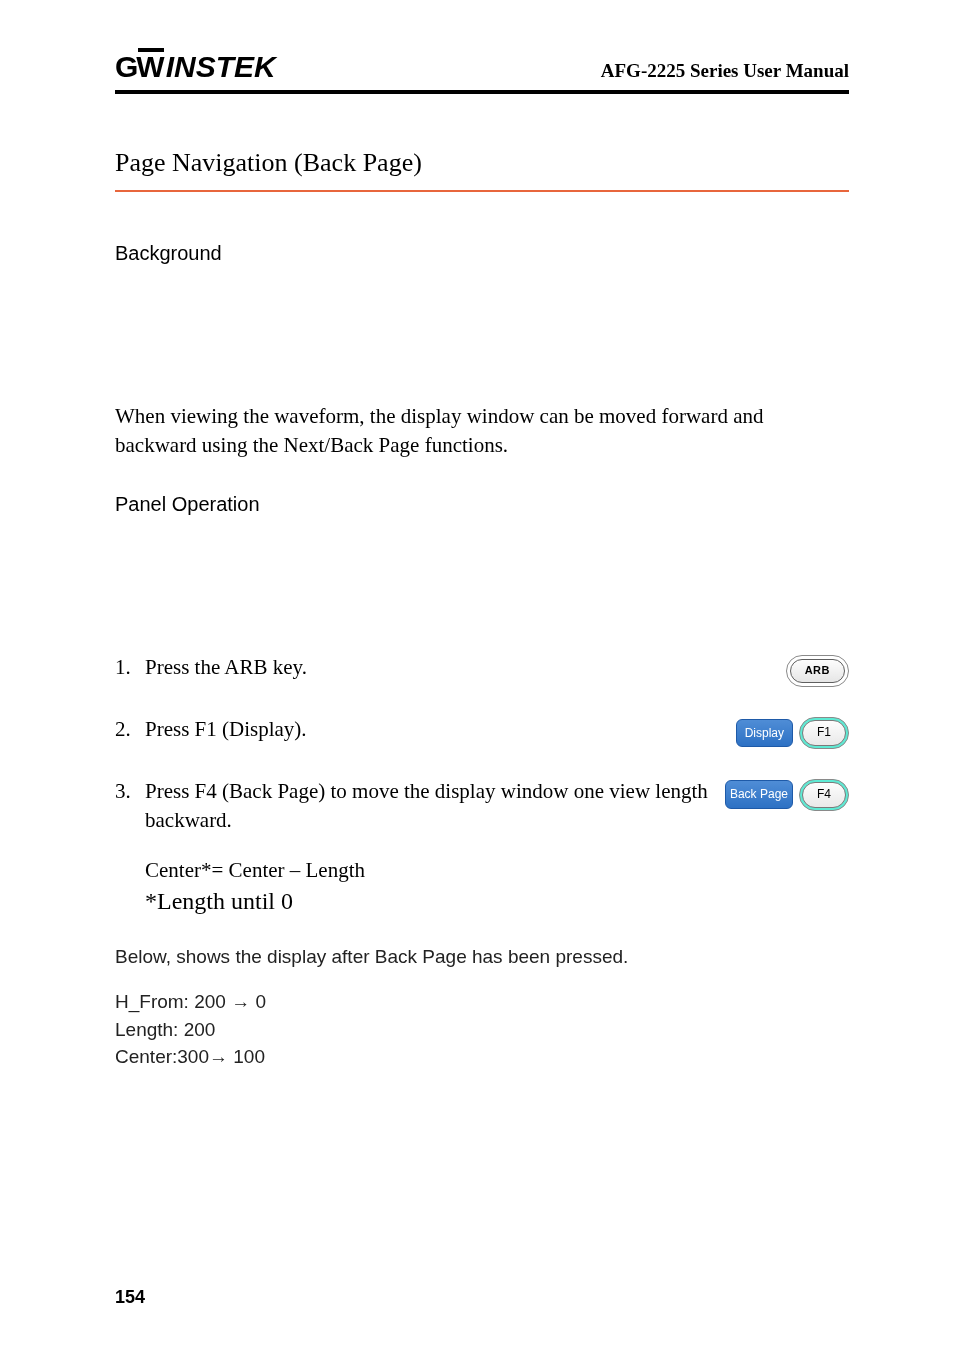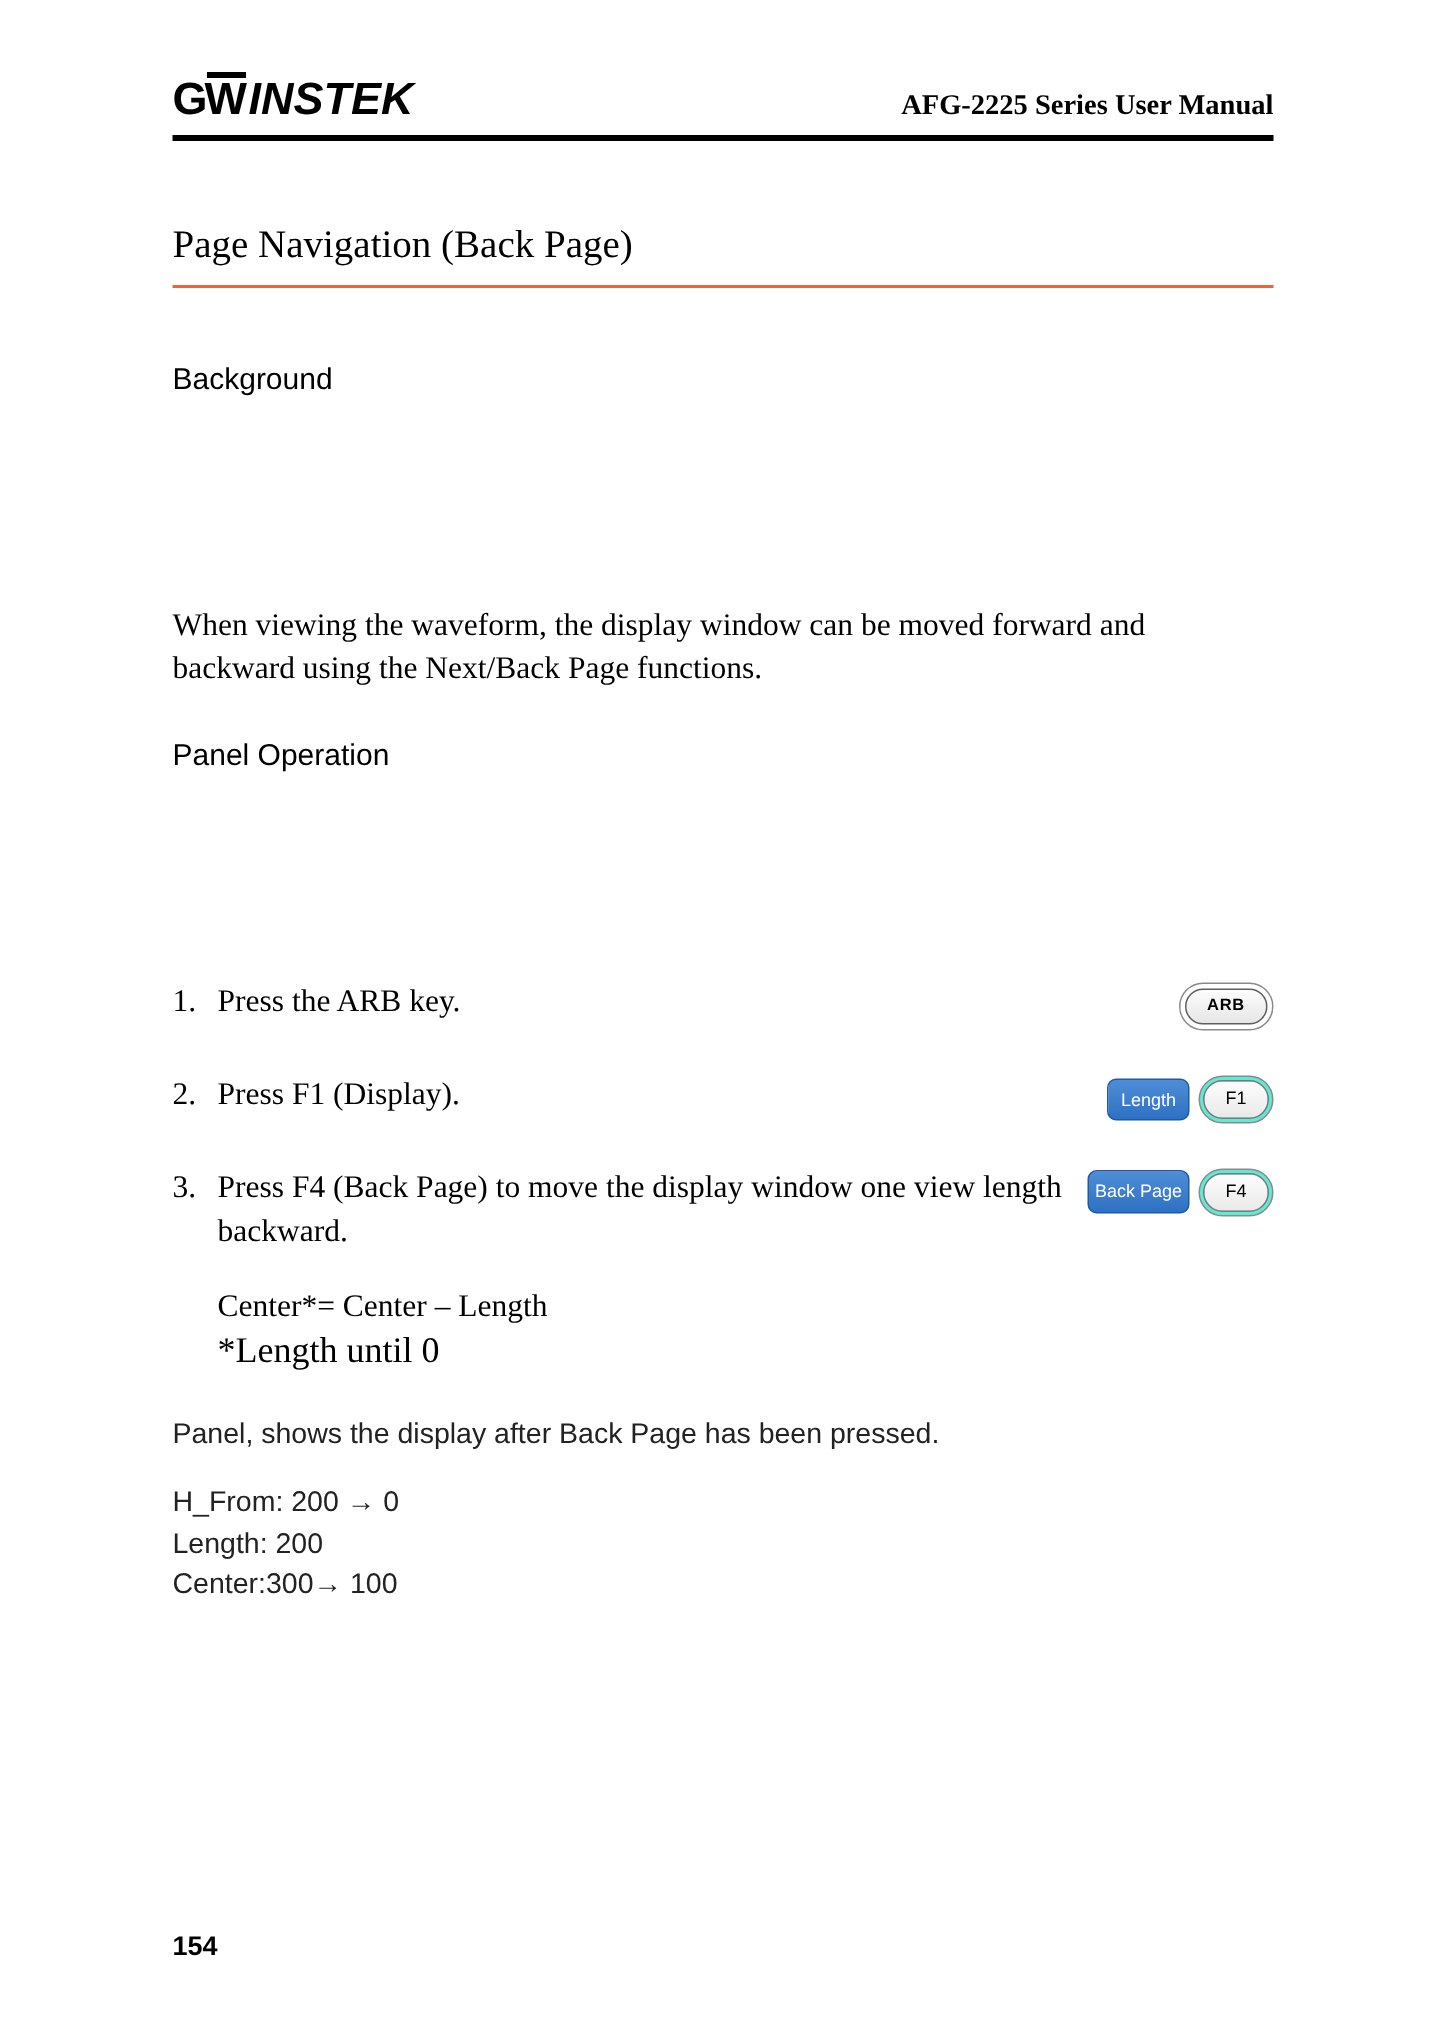--- a/index.html
+++ b/index.html
@@ -197,21 +197,21 @@
         <span class="btn-outer">
           <span class="btn-arb-inner">ARB</span>
         </span>
       </div>
     </div>
 
     <div class="step-row">
       <div class="step-num">2.</div>
       <div class="step-text">Press F1 (Display).</div>
       <div class="step-btns">
-        <span class="btn-soft">Length</span>
+        <span class="btn-soft">Display</span>
         <span class="btn-f-outer">
           <span class="btn-f-inner">F1</span>
         </span>
       </div>
     </div>
 
     <div class="step-row" style="margin-bottom:20px">
       <div class="step-num">3.</div>
       <div class="step-text">Press F4 (Back Page) to move the display window one view length backward.</div>
       <div class="step-btns">
@@ -220,21 +220,21 @@
           <span class="btn-f-inner">F4</span>
         </span>
       </div>
     </div>
 
     <div class="sub-indent">
       <div>Center*= Center – Length</div>
       <div class="note">*Length until 0</div>
     </div>
 
-    <div class="sans-para">Panel, shows the display after Back Page has been pressed.</div>
+    <div class="sans-para">Below, shows the display after Back Page has been pressed.</div>
 
     <div class="sans-lines">
       <div>H_From: 200 → 0</div>
       <div>Length: 200</div>
       <div>Center:300→ 100</div>
     </div>
 
   </div>
 </div>
 

